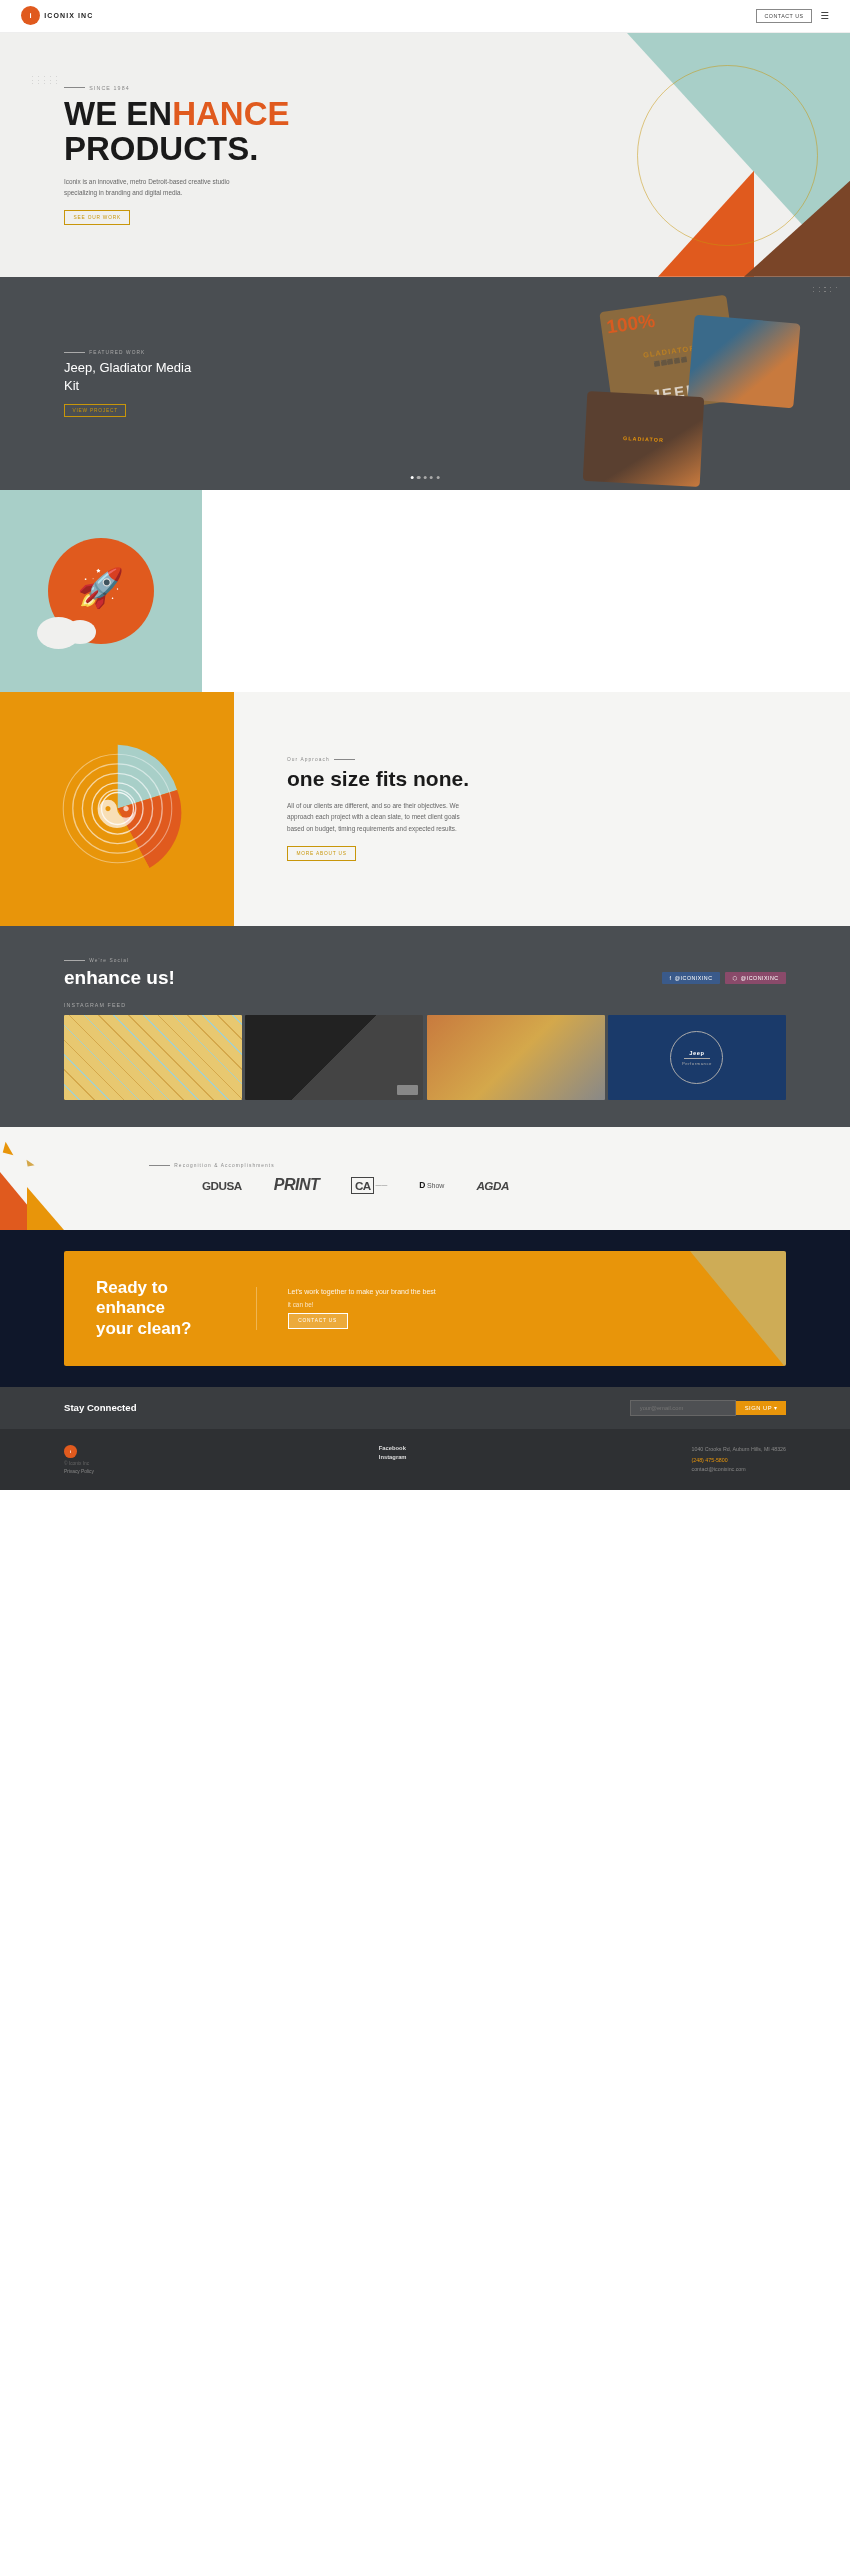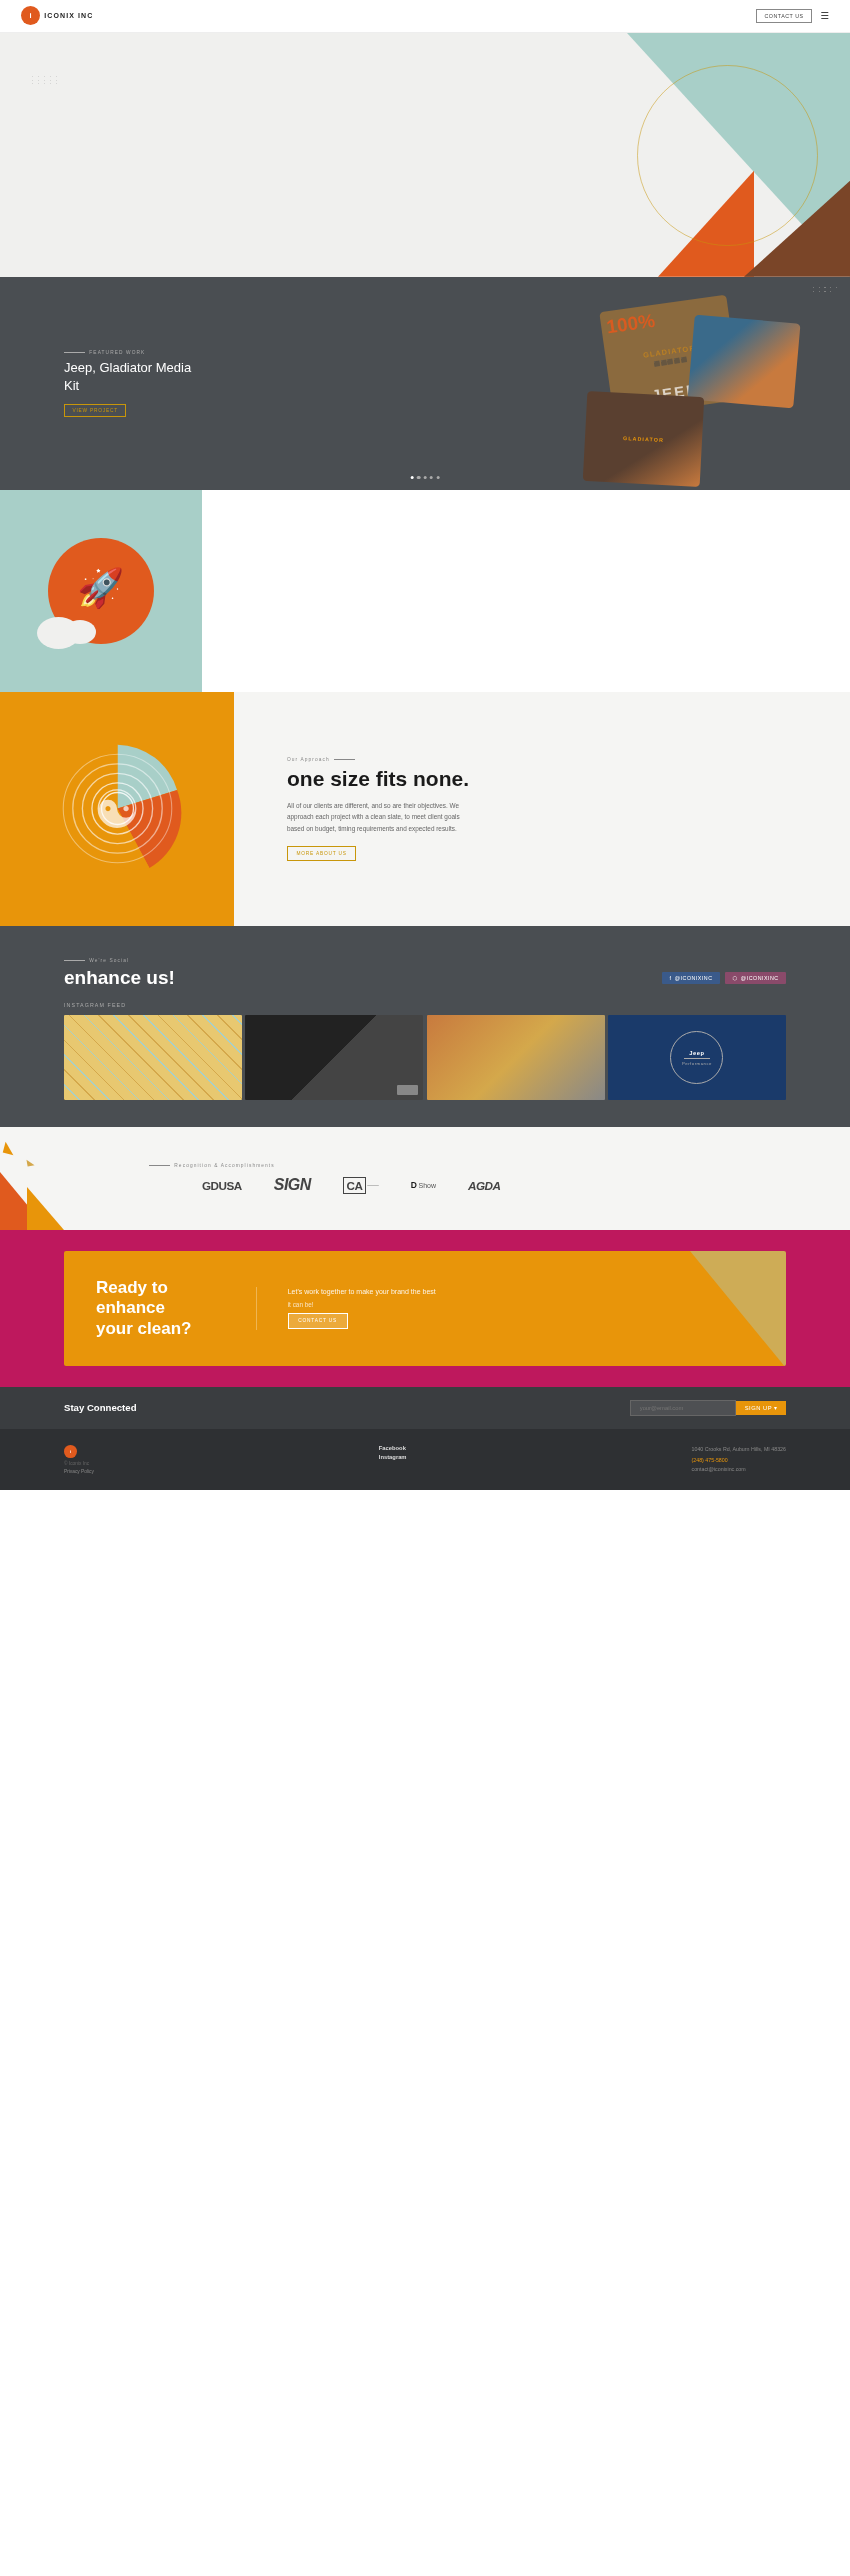--- a/index.html
+++ b/index.html
@@ -151,21 +151,21 @@
     .recognition { background: #f5f5f3; padding: 36px 64px; position: relative; overflow: hidden; }
     .recog-label { font-size: 4.8px; color: #888; letter-spacing: 1.1px; margin-bottom: 4.3px; display: flex; align-items: center; gap: 4.3px; }
     .recog-label::before { content: ''; display: inline-block; width: 21px; height: 0.5px; background: #888; }
     .recog-logos { display: flex; align-items: center; gap: 32px; margin-top: 8.5px; padding-left: 53px; }
     .recog-logo { font-size: 11.7px; font-weight: 900; color: #444; letter-spacing: -0.5px; }
     .recog-logo.print { font-size: 15px; font-style: italic; }
     .recog-logo.agda { font-size: 11.7px; font-style: italic; }
 
     
     .cta-banner {
-      background: #be185d; padding: 21px 64px;
+      background: #0f172a; padding: 21px 64px;
     }
     .cta-inner {
       background: #e8950a; border-radius: 2.1px; display: flex; align-items: center;
       padding: 26.6px 32px; gap: 21px; position: relative; overflow: hidden;
     }
     .cta-title { font-size: 17px; font-weight: 900; color: #fff; line-height: 1.2; min-width: 128px; }
     .cta-divider { width: 0.5px; height: 43px; background: rgba(255,255,255,0.3); margin: 0 10.6px; }
     .cta-right { display: flex; flex-direction: column; gap: 5.3px; }
     .cta-desc { font-size: 7px; color: rgba(255,255,255,0.9); }
     .cta-sub { font-size: 6.4px; color: rgba(255,255,255,0.75); }
@@ -247,20 +247,28 @@
         <div class="small-dot"></div>
         <div class="small-dot"></div>
         <div class="small-dot"></div>
       <div class="small-dot"></div>
         <div class="small-dot"></div>
         <div class="small-dot"></div>
         <div class="small-dot"></div>
         <div class="small-dot"></div>
     </div>
   </div>
+  <div class="hero-content">
+    <div class="hero-since">Since 1984</div>
+    <h1 class="hero-title">
+      WE EN<span style="color:#e05a1e">HANCE</span><br>PRODUCTS.
+    </h1>
+    <p class="hero-desc">Iconix is an innovative, metro Detroit-based creative studio specializing in branding and digital media.</p>
+    <button class="btn-outline">SEE OUR WORK</button>
+  </div>
 </section>
 
 <section class="featured">
 
   <div style="position:absolute; top:10.6px; right:10.6px;">
     <div class="small-dots">
       <div class="small-dot" style="background:#888"></div>
         <div class="small-dot" style="background:#888"></div>
         <div class="small-dot" style="background:#888"></div>
       <div class="small-dot" style="background:#888"></div>
@@ -396,21 +404,21 @@
     <div style="position:absolute; bottom:0; left:0; width:0; height:0; border-right:48px solid transparent; border-bottom:58px solid #e05a1e;"></div>
     <div style="position:absolute; bottom:0; left:26.6px; width:0; height:0; border-right:37px solid transparent; border-bottom:43px solid #e8950a;"></div>
     <div style="position:absolute; top:16px; left:4.3px; width:0; height:0; border-right:11.7px solid transparent; border-bottom:11.7px solid #e8950a; transform:rotate(15deg);"></div>
     <div style="position:absolute; top:32px; left:26.6px; width:0; height:0; border-right:7.4px solid transparent; border-bottom:7.4px solid #d4a84b; transform:rotate(-10deg);"></div>
   </div>
 
   <div style="padding-left:85px;">
     <div class="recog-label">Recognition &amp; Accomplishments</div>
     <div class="recog-logos">
       <div class="recog-logo gdusa">GDUSA</div>
-      <div class="recog-logo print" style="font-size:16px; font-style:italic; font-weight:900;">SIGN</div>
+      <div class="recog-logo print" style="font-size:16px; font-style:italic; font-weight:900;">PRINT</div>
       <div style="display:flex;align-items:center;gap:1.1px;">
         <span class="recog-logo" style="border:1.1px solid #444; padding:1.1px 2.7px;">CA</span>
         <span style="font-size:5.8px;color:#666;">——</span>
       </div>
       <div style="display:flex;align-items:center;gap:1.6px;">
         <span style="font-size:8.5px;font-weight:900;color:#1a1a1a;">D</span>
         <span style="font-size:7px;color:#555;">Show</span>
       </div>
       <div class="recog-logo agda" style="font-style:italic;">AGDA</div>
     </div>

